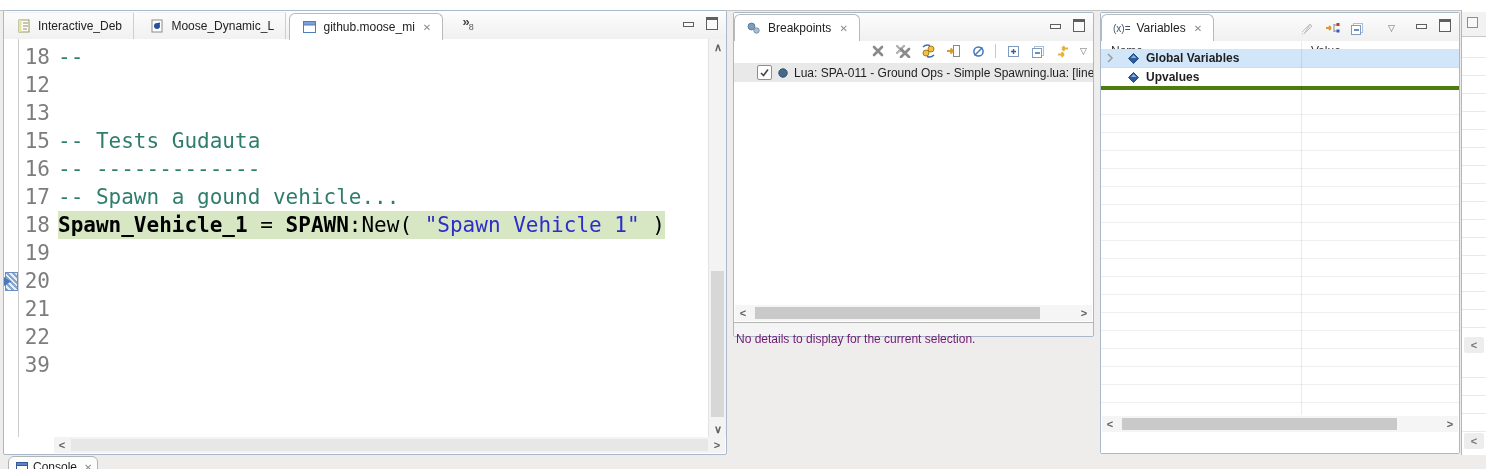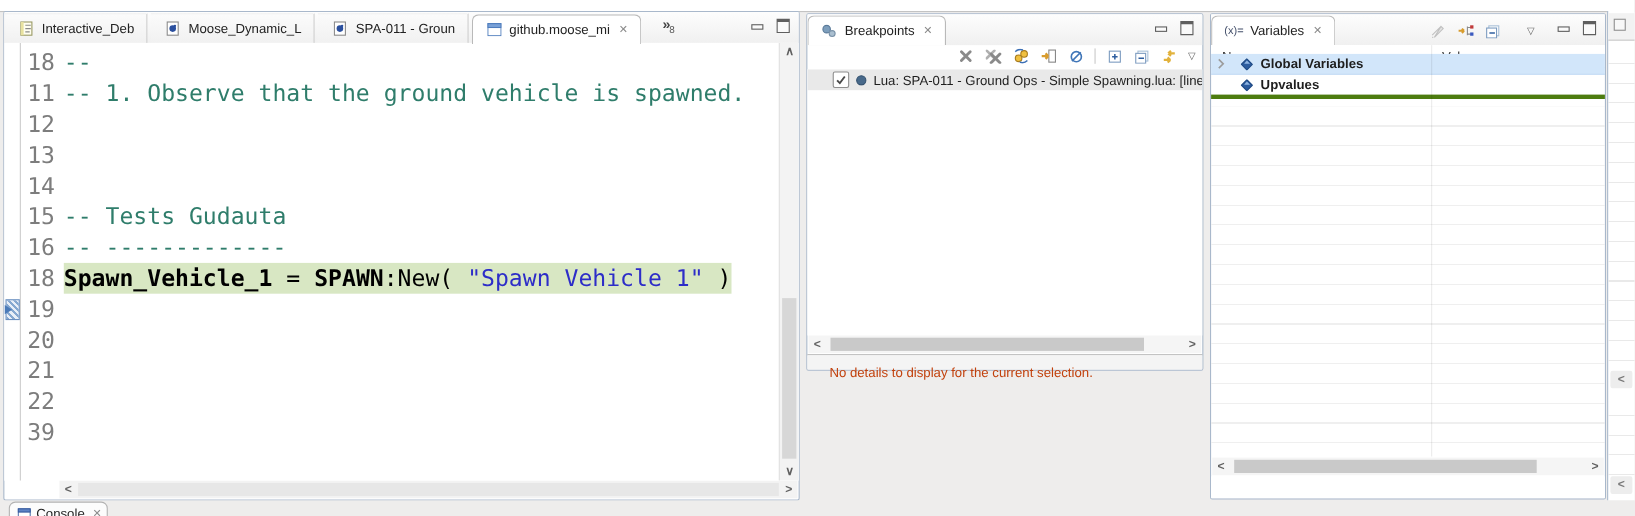--- a/index.html
+++ b/index.html
@@ -55,21 +55,21 @@
   .tbsep{width:1px;height:14px;background:#c9c9c9;}
   .menu-chevron{color:#6a6a6a;font-size:9px;}
 
   
   #bp-panel{left:733px;top:12px;width:361px;height:325px;background:#fff;}
   #bp-list{position:absolute;left:0;top:50px;right:0;height:242px;background:#fff;overflow:hidden;}
   .bp-row{display:flex;align-items:center;height:19px;background:#e9e9e9;padding-left:23px;gap:6px;white-space:nowrap;overflow:hidden;}
   .checkbox{width:13px;height:13px;background:#fff;border:1px solid #8e8e8e;border-radius:2px;display:inline-flex;align-items:center;justify-content:center;flex:none;}
   #bp-divider{position:absolute;left:0;right:0;top:309px;height:1px;background:#b5b5b5;}
   #bp-details{position:absolute;left:0;right:0;top:310px;bottom:0;background:#f4f4f4;}
-  #bp-details .msg{position:absolute;left:20px;top:9px;color:#c2410c;}
+  #bp-details .msg{position:absolute;left:2px;top:9px;color:#701a75;}
 
   
   #var-panel{left:1100px;top:12px;width:360px;height:442px;background:#fff;}
   #var-header{position:absolute;left:0;right:0;top:28px;height:20px;background:#fff;border-bottom:1px solid #d9d9d9;}
   #var-header .col{position:absolute;top:3px;color:#333;}
   #var-rows{position:absolute;left:0;right:0;top:36px;font-weight:bold;}
   .var-row{position:relative;height:18px;display:flex;align-items:center;border-bottom:4px solid #4d7c0f;}
   .var-row.selected{background:var(--selection,#D2E6FA);border-bottom:1px solid #c6ddf4;}
   .var-expander{position:absolute;left:5px;top:3px;}
   .var-diamond{position:absolute;left:27px;top:4px;}
@@ -119,30 +119,20 @@
       <div class="tab inactive">
         <span class="tbico">
           <svg width="12" height="14">
               <rect x="1" y="1" width="10" height="12" fill="#fff" stroke="#8a8a8a"></rect>
               <circle cx="6" cy="7" r="3" fill="#2a4f9e"></circle>
               <circle cx="8" cy="4.5" r="1.1" fill="#2a4f9e"></circle>
             </svg>
         </span>
         <span>Moose_Dynamic_L</span>
       </div>
-      <div class="tab inactive">
-        <span class="tbico">
-          <svg width="12" height="14">
-              <rect x="1" y="1" width="10" height="12" fill="#fff" stroke="#8a8a8a"></rect>
-              <circle cx="6" cy="7" r="3" fill="#2a4f9e"></circle>
-              <circle cx="8" cy="4.5" r="1.1" fill="#2a4f9e"></circle>
-            </svg>
-        </span>
-        <span>SPA-011 - Groun</span>
-      </div>
       <div class="tab active">
         <span class="tbico">
           <svg width="13" height="12">
               <rect x="0.5" y="0.5" width="12" height="11" fill="#fff" stroke="#4f7dbd"></rect>
               <rect x="0.5" y="0.5" width="12" height="3.5" fill="#7aa2d8" stroke="#4f7dbd"></rect>
             </svg>
         </span>
         <span>github.moose_mi</span>
         <span class="tabclose">✕</span>
       </div>
@@ -156,26 +146,25 @@
     <div id="editor-body">
       <div id="marker-bar">
         <div id="instr-pointer">
           <svg width="8" height="9">
               <polygon points="0,0 7,4.5 0,9" fill="#4a7ab8"></polygon>
             </svg>
         </div>
       </div>
       <div id="code-lines">
           <div class="codeline"><span class="lnum">18</span><span class="codetext"><span class="tok-comment">--</span></span></div>
-          <div class="codeline"><span class="lnum">11</span><span class="codetext"><span class="tok-comment">-- 1. Observe that the ground vehicle is spawned.</span></span></div>
           <div class="codeline"><span class="lnum">12</span><span class="codetext"></span></div>
           <div class="codeline"><span class="lnum">13</span><span class="codetext"></span></div>
-          <div class="codeline"><span class="lnum">14</span><span class="codetext"></span></div>
           <div class="codeline"><span class="lnum">15</span><span class="codetext"><span class="tok-comment">-- Tests Gudauta</span></span></div>
           <div class="codeline"><span class="lnum">16</span><span class="codetext"><span class="tok-comment">-- -------------</span></span></div>
+          <div class="codeline"><span class="lnum">17</span><span class="codetext"><span class="tok-comment">-- Spawn a gound vehicle...</span></span></div>
           <div class="codeline current"><span class="lnum">18</span><span class="codetext"><span class="tok-global">Spawn_Vehicle_1</span><span class="tok-plain"> = </span><span class="tok-global">SPAWN</span><span class="tok-plain">:New( </span><span class="tok-string">"Spawn Vehicle 1"</span><span class="tok-plain"> )</span></span></div>
           <div class="codeline"><span class="lnum">19</span></div>
           <div class="codeline"><span class="lnum">20</span><span class="codetext"></span></div>
           <div class="codeline"><span class="lnum">21</span><span class="codetext"></span></div>
           <div class="codeline"><span class="lnum">22</span><span class="codetext"></span></div>
           <div class="codeline"><span class="lnum">39</span><span class="codetext"></span></div>
         </div>
       <div class="sb-track-v">
         <div class="sb-arrow" style="top:0;right:0;">∧</div>
         <div class="sb-thumb" style="right:2px;width:13px;top:232px;height:146px;"></div>

